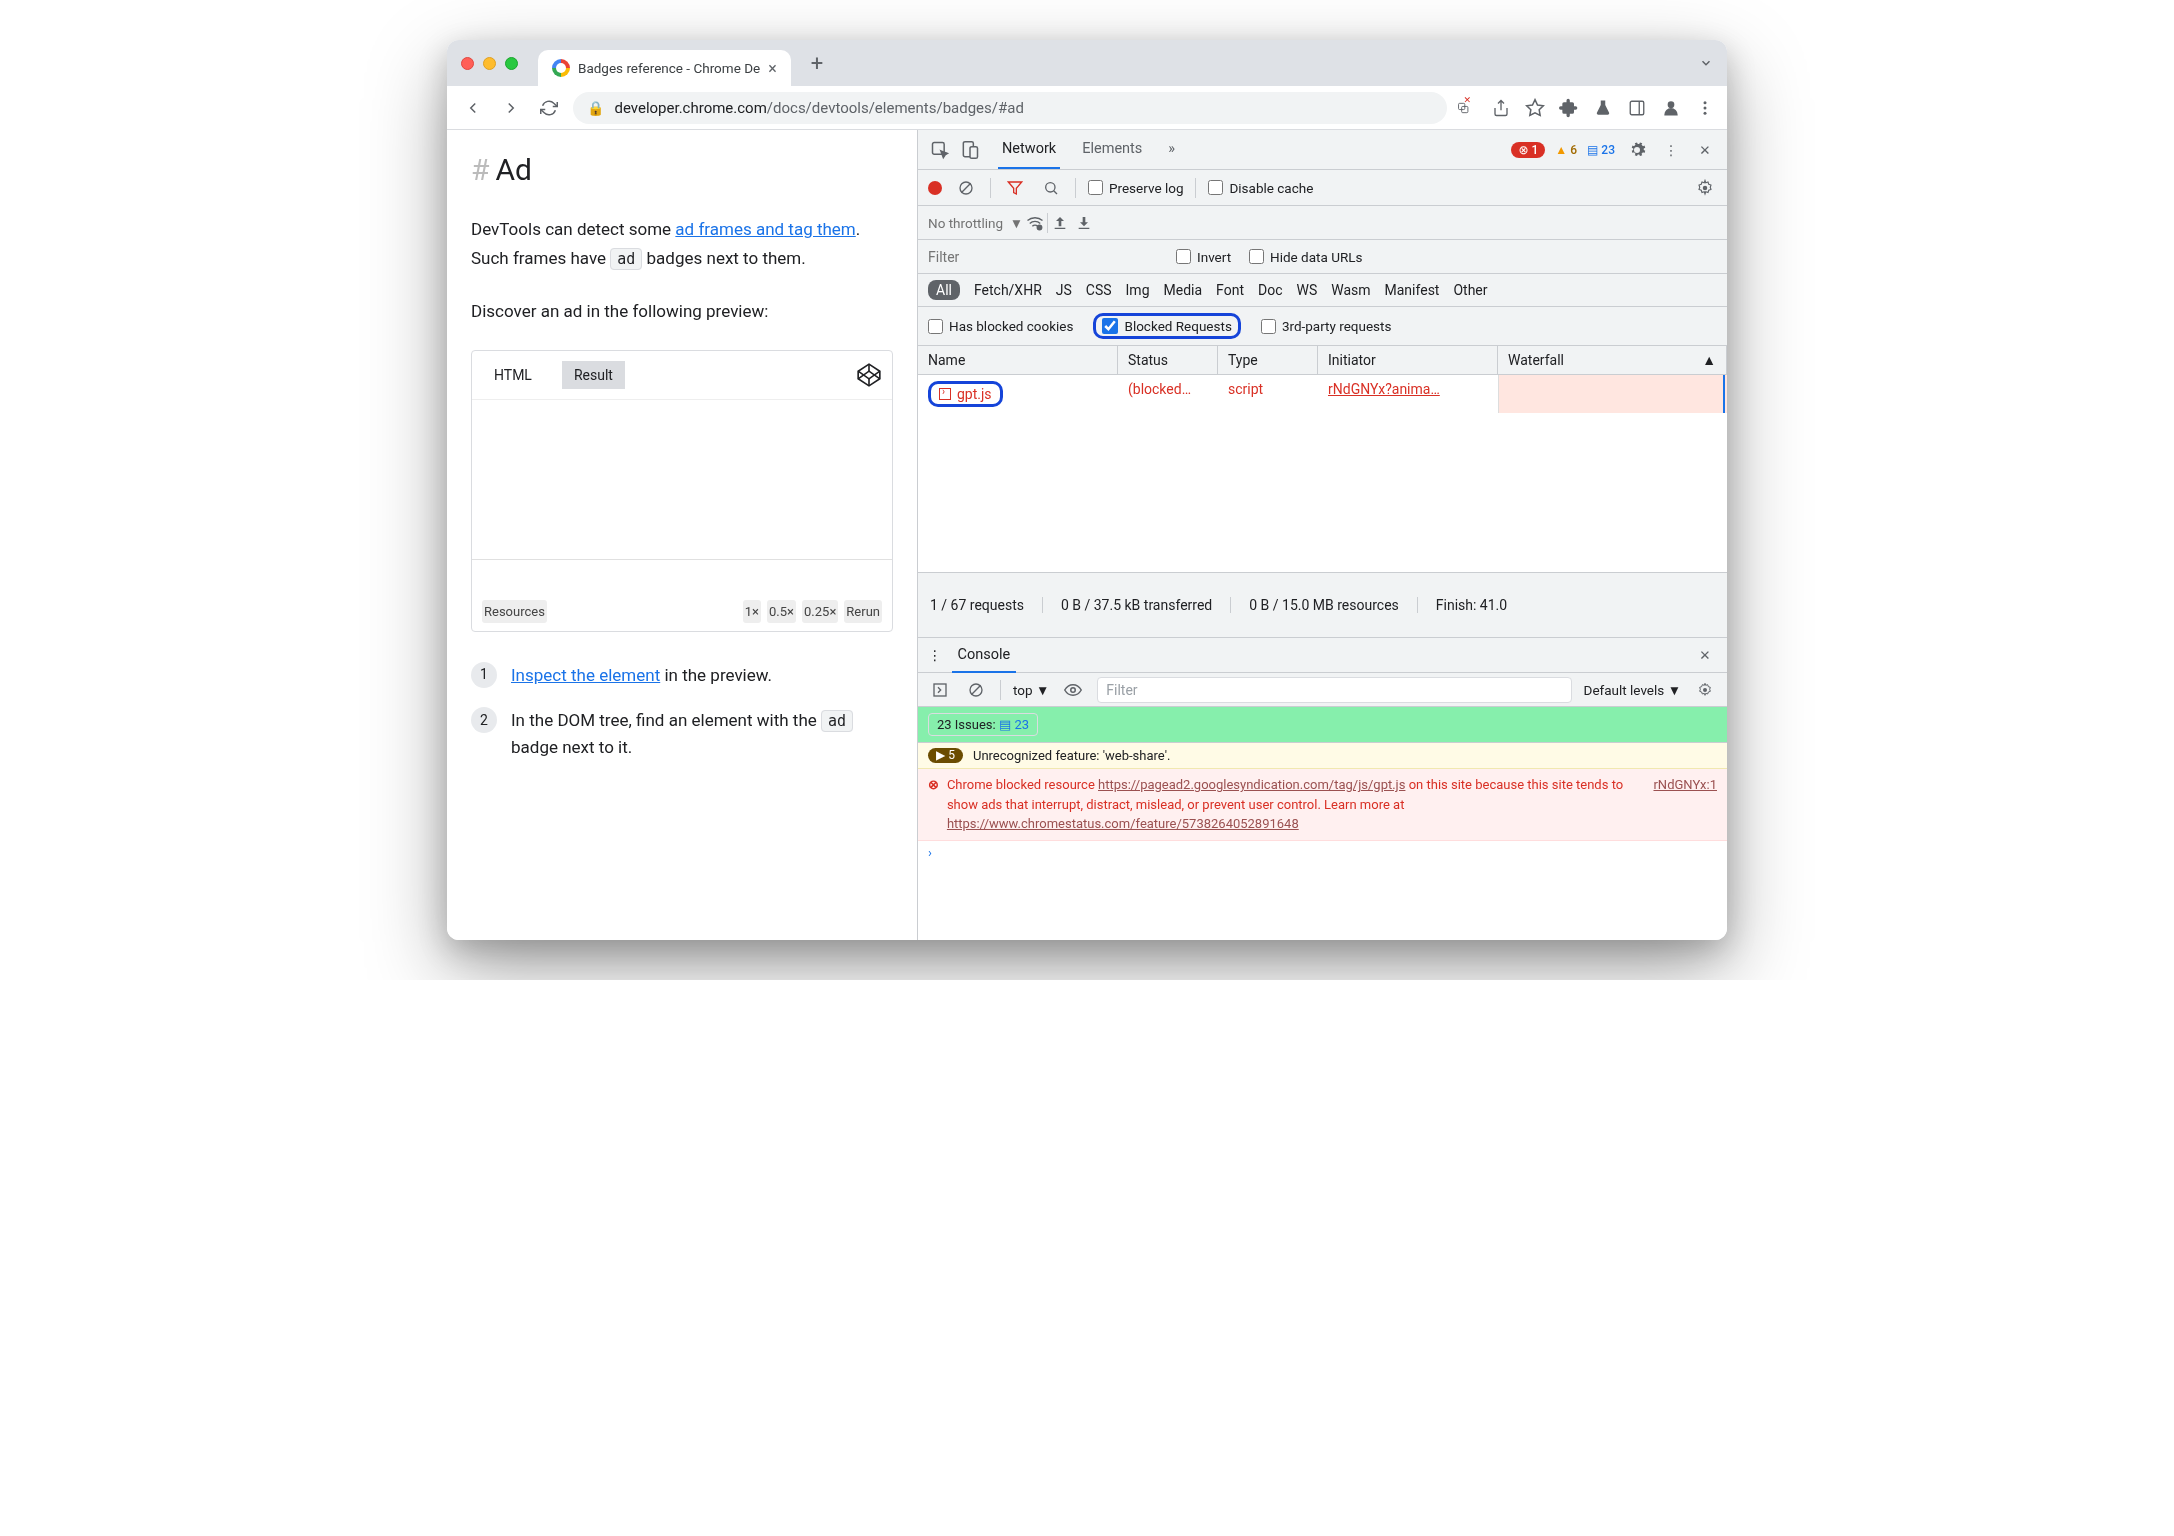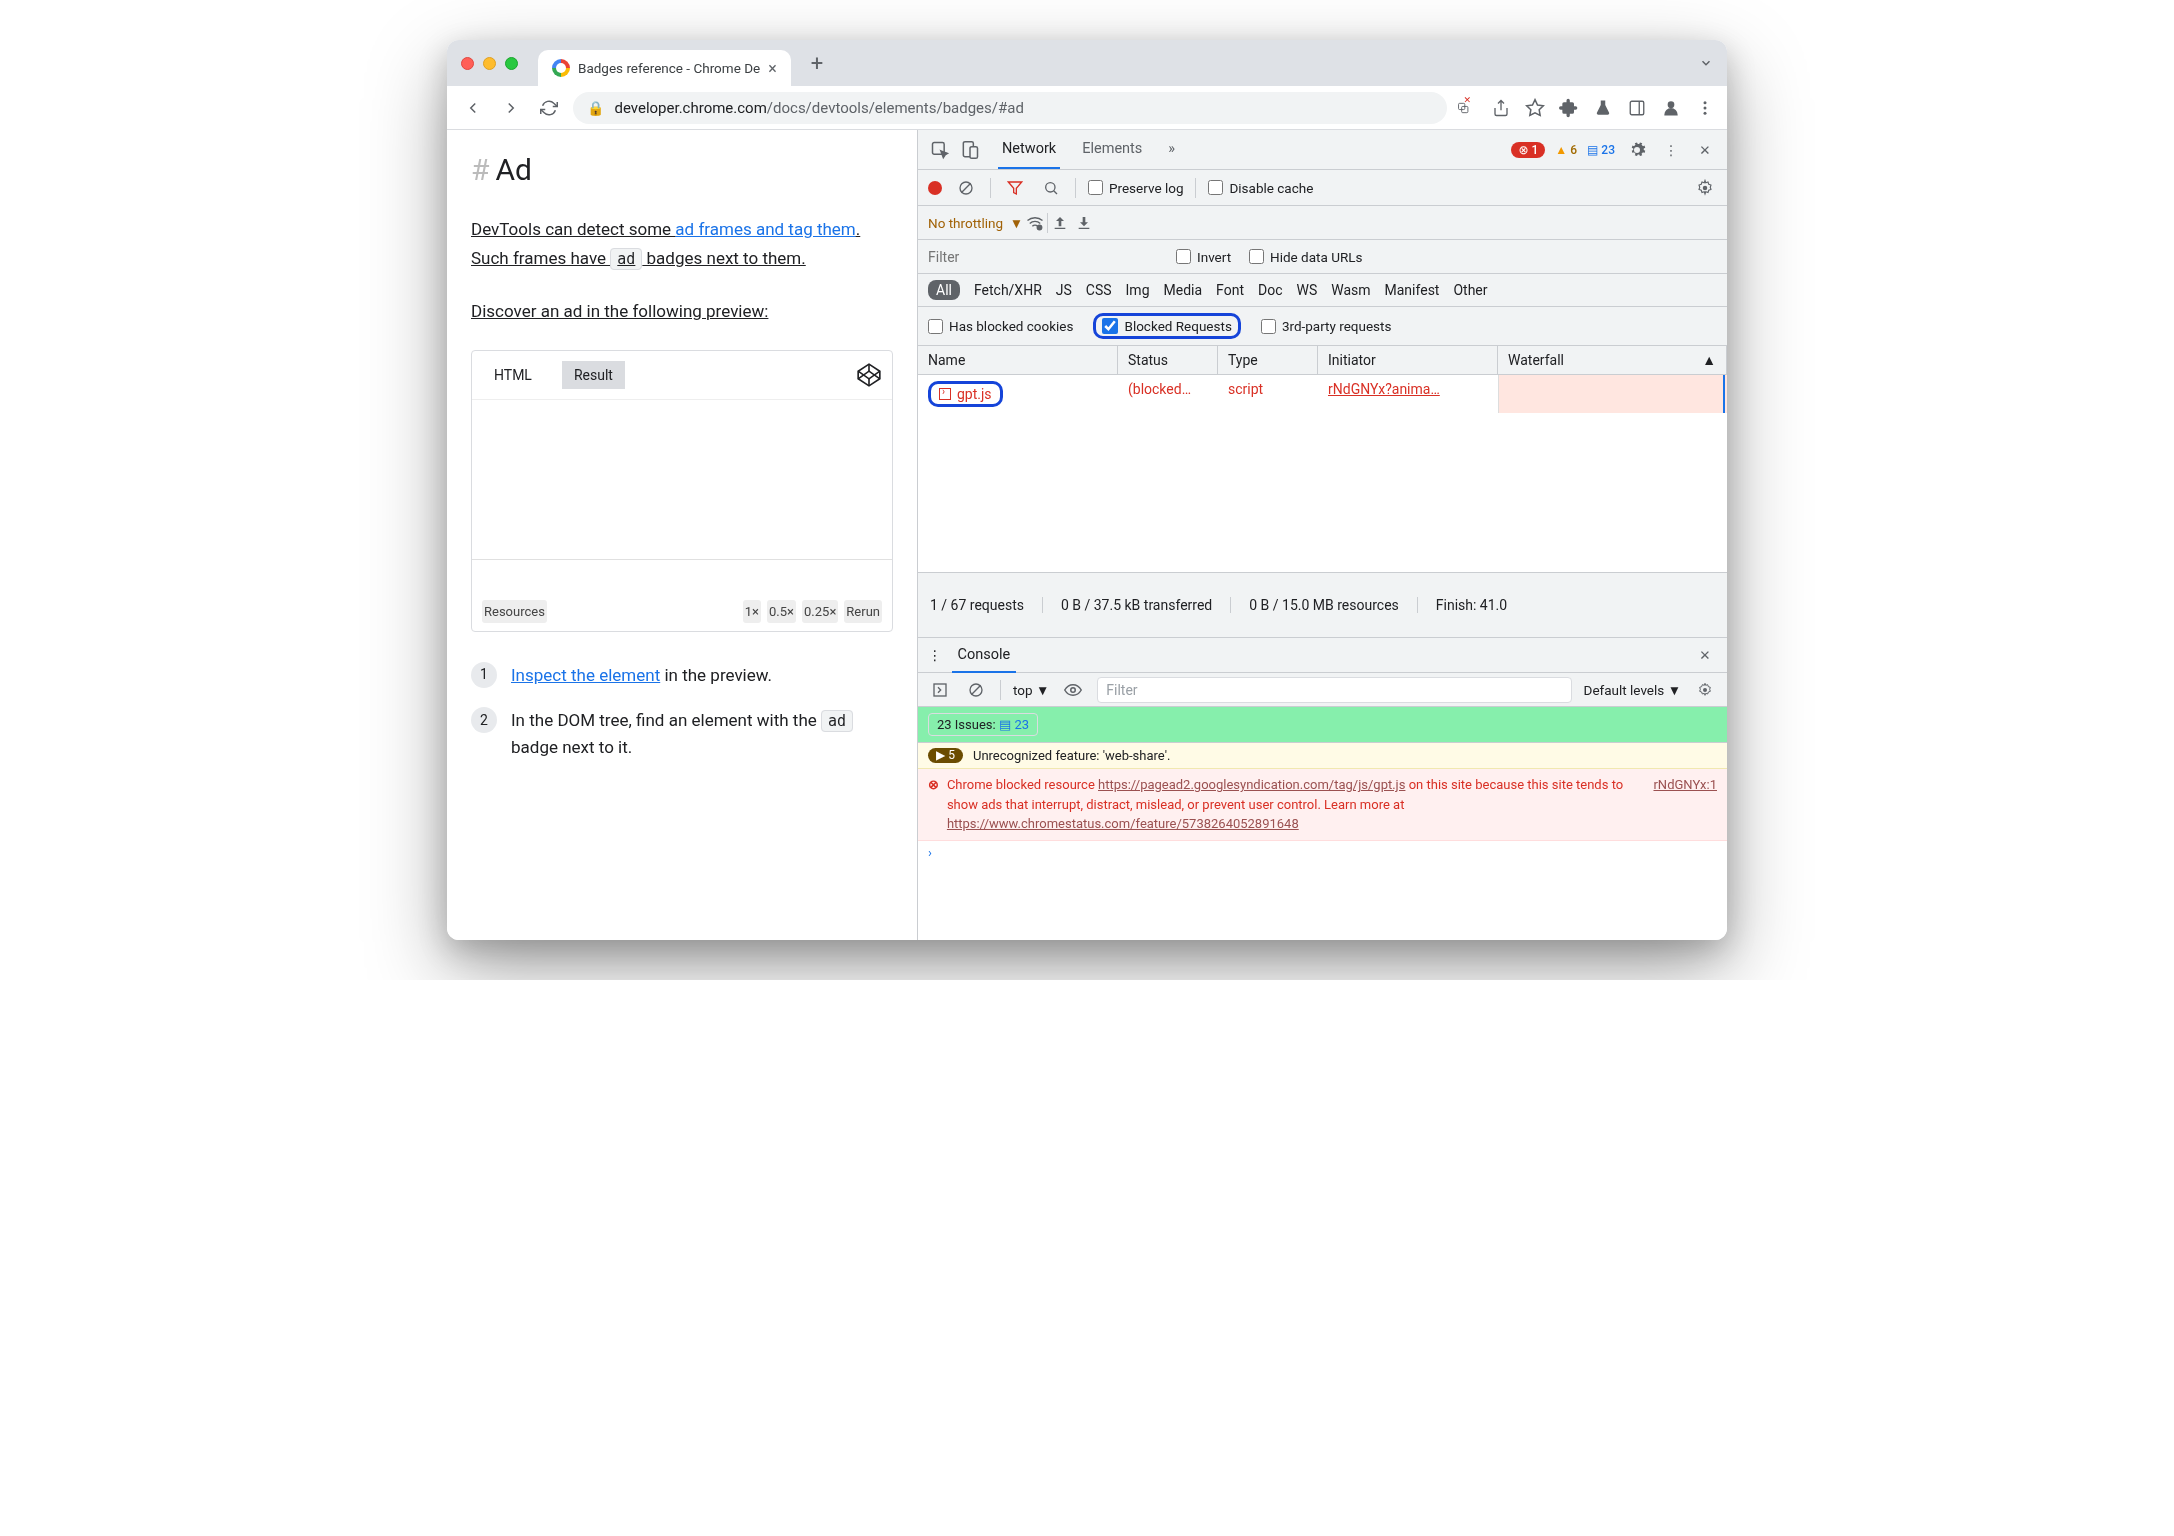--- a/index.html
+++ b/index.html
@@ -23,21 +23,21 @@
 .url-field { flex: 1; background: #f1f3f4; border-radius: 18px; height: 32px; display: flex; align-items: center; padding: 0 14px; gap: 10px; font-size: 15px; color: #202124; }
 .lock-icon { color: #5f6368; font-size: 14px; }
 .url-host { color: #202124; }
 .url-path { color: #5f6368; }
 .toolbar-icons { display: flex; gap: 14px; align-items: center; color: #5f6368; }
 .toolbar-icons > * { width: 20px; height: 20px; display: flex; align-items: center; justify-content: center; }
 .content { flex: 1; display: flex; overflow: hidden; }
 .left-pane { width: 470px; background: #fff; padding: 12px 24px; overflow-y: auto; font-size: 17px; color: #202124; }
 .heading { font-size: 30px; font-weight: 400; margin: 10px 0 28px; display: flex; align-items: center; gap: 6px; }
 .hash { color: #bbb; }
-.para { line-height: 1.7; margin-bottom: 24px; text-decoration: underline; }
+.para { line-height: 1.7; margin-bottom: 24px; }
 .lnk { color: #1a73e8; text-decoration: underline; }
 .code-badge { font-family: ui-monospace, monospace; background: #f1f3f4; border: 1px solid #dadce0; border-radius: 4px; padding: 1px 6px; font-size: 15px; }
 .embed { border: 1px solid #dadce0; border-radius: 4px; margin-top: 22px; }
 .embed-tabs { display: flex; align-items: center; padding: 10px; gap: 18px; border-bottom: 1px solid #eee; }
 .embed-tab { padding: 6px 12px; font-size: 14px; background: #fff; }
 .embed-tab.active { background: #dadce0; }
 .codepen-ico { margin-left: auto; width: 26px; height: 26px; }
 .embed-body { height: 160px; border-bottom: 1px solid #e0e0e0; }
 .embed-footer { display: flex; align-items: center; padding: 8px 10px; gap: 6px; font-size: 13px; }
 .pill { background: #eee; padding: 4px 2px; border-radius: 3px; color: #444; margin-top: 32px; }
@@ -56,21 +56,21 @@
 .badge-err::before{content:"⊗ ";}
 .badge-warn { color: #a16a00; font-size: 12px; font-weight: 500; }
 .badge-warn::before{content:"▲ "; color:#f29900;}
 .badge-info { color: #1a73e8; font-size: 12px; font-weight: 500; }
 .badge-info::before{content:"▤ ";}
 .net-toolbar { height: 36px; display: flex; align-items: center; padding: 0 10px; gap: 12px; border-bottom: 1px solid #cacdd1; }
 .rec { width: 14px; height: 14px; background: #d93025; border-radius: 50%; }
 .funnel { color: #d93025; }
 .check-wrap { display: flex; align-items: center; gap: 6px; }
 .check-wrap input { width: 15px; height: 15px; }
-.throttle-row { height: 34px; display: flex; align-items: center; padding: 0 10px; gap: 0; border-bottom: 1px solid #cacdd1; color: #a16207; }
+.throttle-row { height: 34px; display: flex; align-items: center; padding: 0 10px; gap: 0; border-bottom: 1px solid #cacdd1; color: #737373; }
 .filter-row { height: 34px; display: flex; align-items: center; padding: 0 10px; gap: 18px; border-bottom: 1px solid #cacdd1; }
 .filter-input { border: none; background: transparent; font-size: 14px; flex: 0 0 230px; color: #9aa0a6; outline: none; }
 .type-row { padding: 6px 10px; display: flex; flex-wrap: wrap; gap: 14px; border-bottom: 1px solid #cacdd1; align-items: center; }
 .type-chip { font-size: 14px; color: #202124; }
 .type-chip.active { background: #5f6368; color: #fff; border-radius: 8px; padding: 2px 8px; }
 .check-row { padding: 6px 10px; display: flex; gap: 20px; align-items: center; border-bottom: 1px solid #cacdd1; }
 .hl-blue { border: 3px solid #1544d9; border-radius: 10px; padding: 2px 6px; display: flex; align-items: center; gap: 6px; }
 .hl-blue input { accent-color: #1a73e8; width: 16px; height: 16px; }
 .net-table-head { display: flex; background: #f1f3f4; border-bottom: 1px solid #cacdd1; font-size: 14px; }
 .th { padding: 6px 10px; border-right: 1px solid #cacdd1; }

